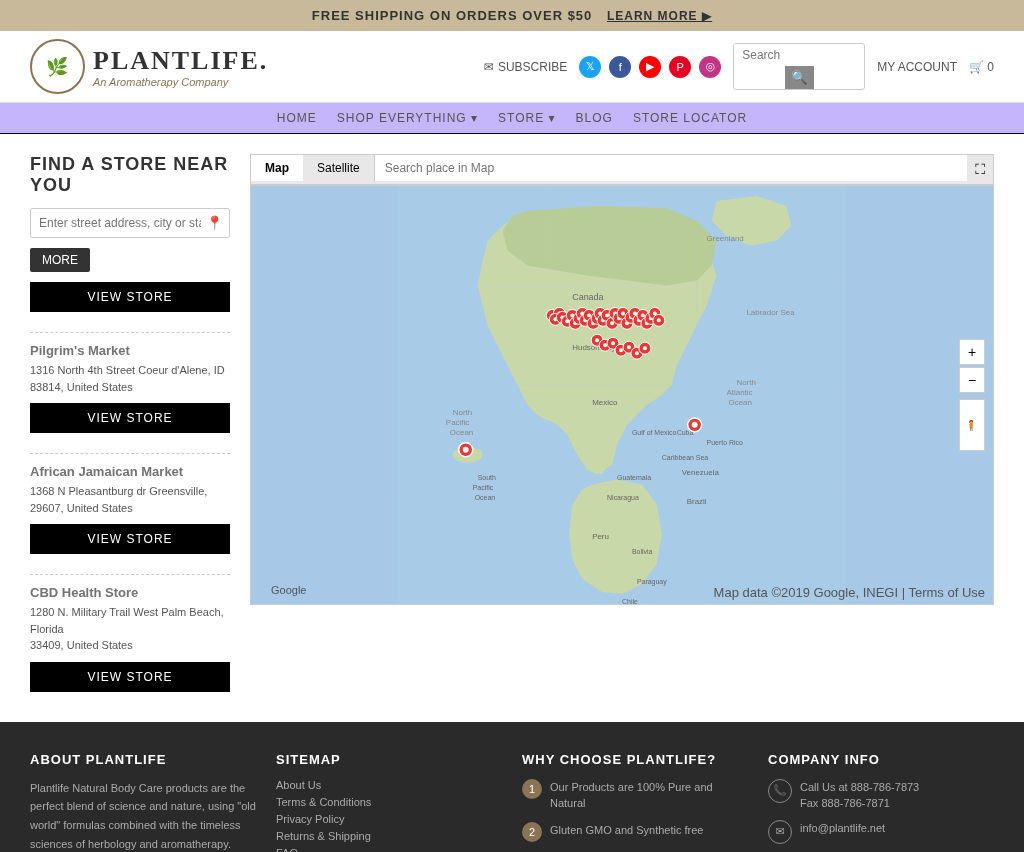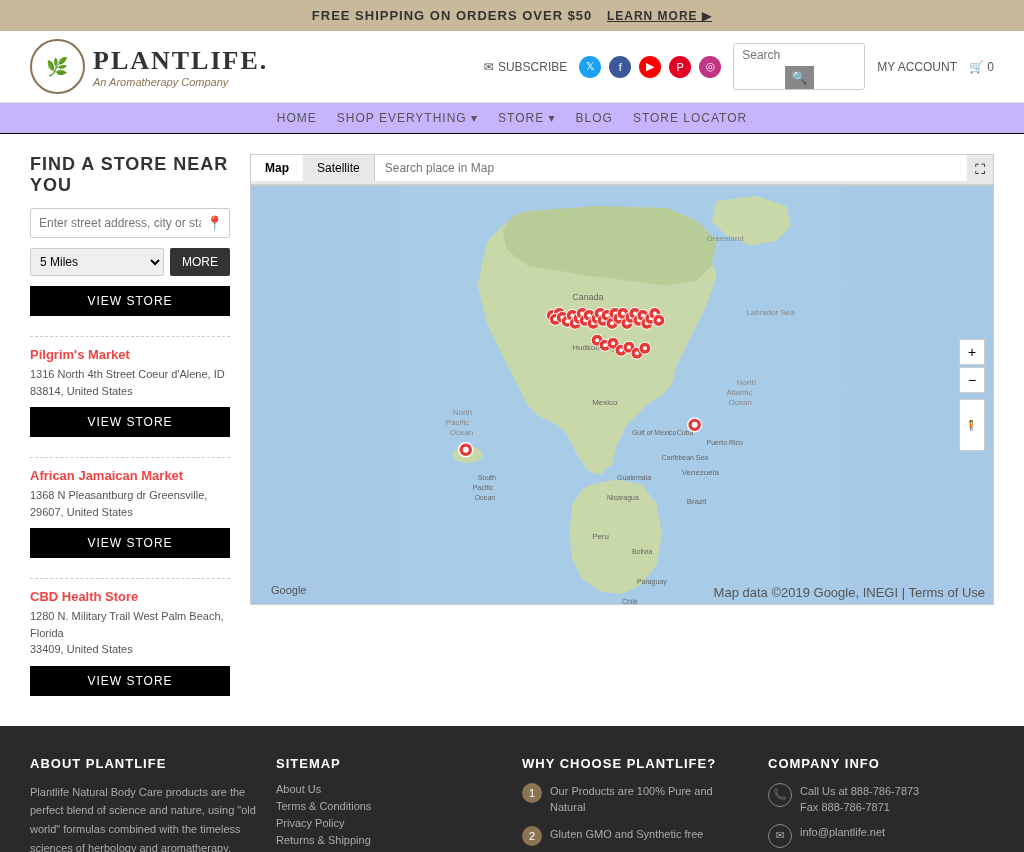--- a/index.html
+++ b/index.html
@@ -54,21 +54,21 @@
     .left-panel { width: 200px; flex-shrink: 0; }
     .find-store-title { font-size: 18px; font-weight: bold; text-align: left; margin-bottom: 12px; letter-spacing: 1px; }
     .address-input-wrap { position: relative; margin-bottom: 10px; }
     .address-input { width: 100%; border: 1px solid #ccc; padding: 7px 28px 7px 8px; font-size: 12px; color: #999; border-radius: 2px; }
     .location-icon { position: absolute; right: 6px; top: 50%; transform: translateY(-50%); font-size: 14px; color: #8b7355; cursor: pointer; }
     .filter-row { display: flex; gap: 6px; margin-bottom: 10px; }
     .miles-select { flex: 1; border: 1px solid #ccc; padding: 5px; font-size: 12px; border-radius: 2px; }
     .reset-btn { background: #333; color: #fff; border: none; padding: 5px 12px; font-size: 12px; cursor: pointer; border-radius: 2px; }
     .view-store-btn { background: #000; color: #fff; border: none; width: 100%; padding: 8px; font-size: 12px; letter-spacing: 1px; cursor: pointer; margin-bottom: 10px; }
     .store-divider { border: none; border-top: 1px dashed #ccc; margin: 10px 0; }
-    .store-name { font-size: 13px; font-weight: bold; color: #ef4444; margin-bottom: 4px; }
+    .store-name { font-size: 13px; font-weight: bold; color: #737373; margin-bottom: 4px; }
     .store-address { font-size: 11px; color: #555; line-height: 1.5; margin-bottom: 8px; }
 
     
     .map-area { flex: 1; position: relative; }
     .map-tabs { display: flex; align-items: flex-start; background: #e8e8e8; border: 1px solid #ccc; }
     .map-tab { padding: 6px 14px; font-size: 12px; cursor: pointer; border: none; background: transparent; }
     .map-tab.active { background: #fff; font-weight: bold; }
     .map-search-input { flex: 1; border: none; border-left: 1px solid #ccc; padding: 6px 10px; font-size: 12px; outline: none; }
     .map-fullscreen { padding: 6px 8px; cursor: pointer; font-size: 14px; background: transparent; border: none; }
     .map-container { width: 100%; height: 420px; background: #a8c8e8; position: relative; overflow: hidden; border: 1px solid #ccc; }
@@ -142,26 +142,20 @@
 
   <div class="left-panel">
     <div class="find-store-title">FIND A STORE NEAR YOU</div>
 
     <div class="address-input-wrap">
       <input type="text" class="address-input" placeholder="Enter street address, city or state" style="">
       <span class="location-icon">📍</span>
     </div>
 
     <div class="filter-row">
-      <select class="miles-select">
-        <option>5 Miles</option>
-        <option>10 Miles</option>
-        <option>25 Miles</option>
-        <option>50 Miles</option>
-      </select>
       <button class="reset-btn">MORE</button>
     </div>
 
     <button class="view-store-btn">VIEW STORE</button>
 
     <hr class="store-divider">
 
     
     <div>
       <div class="store-name">Pilgrim's Market</div>

